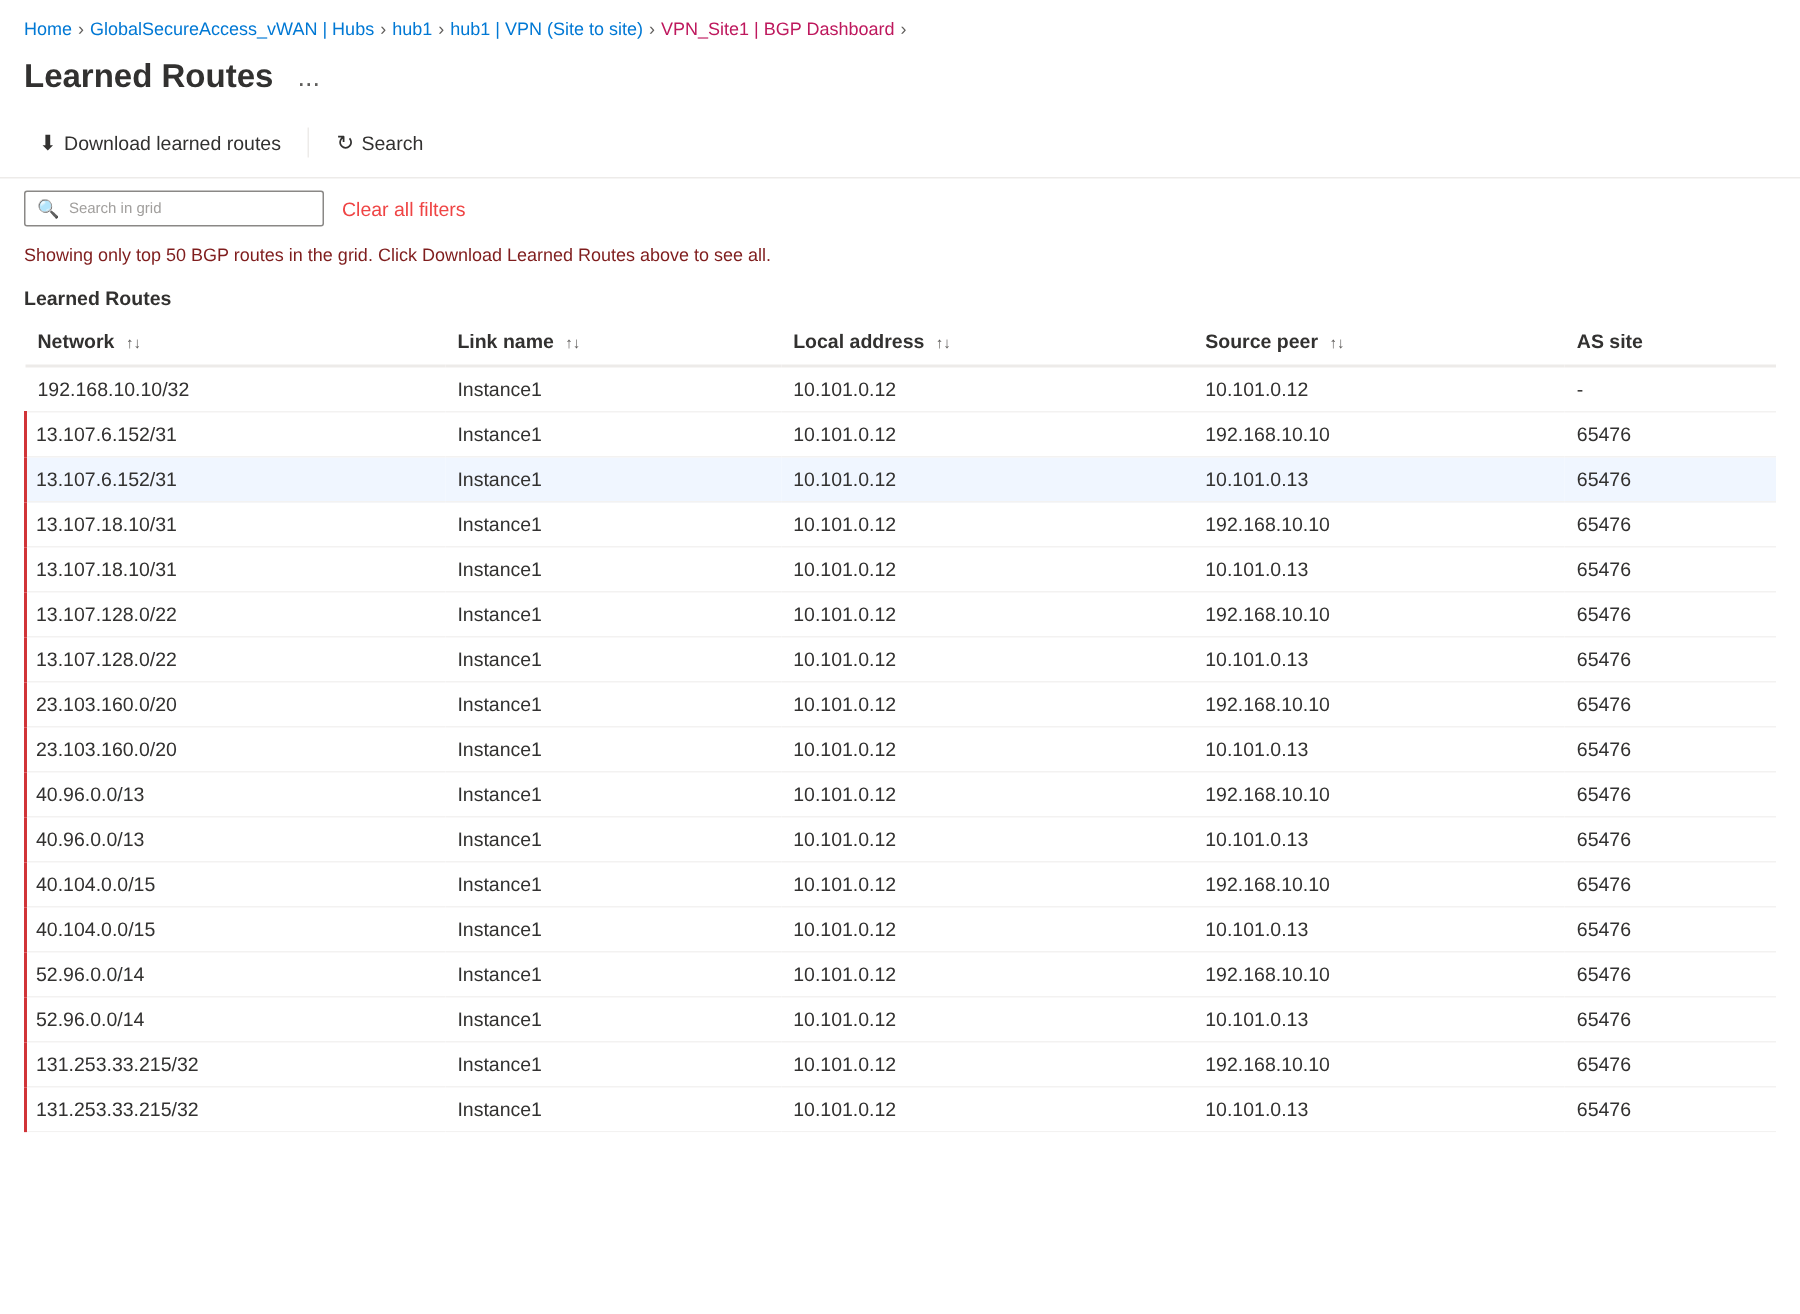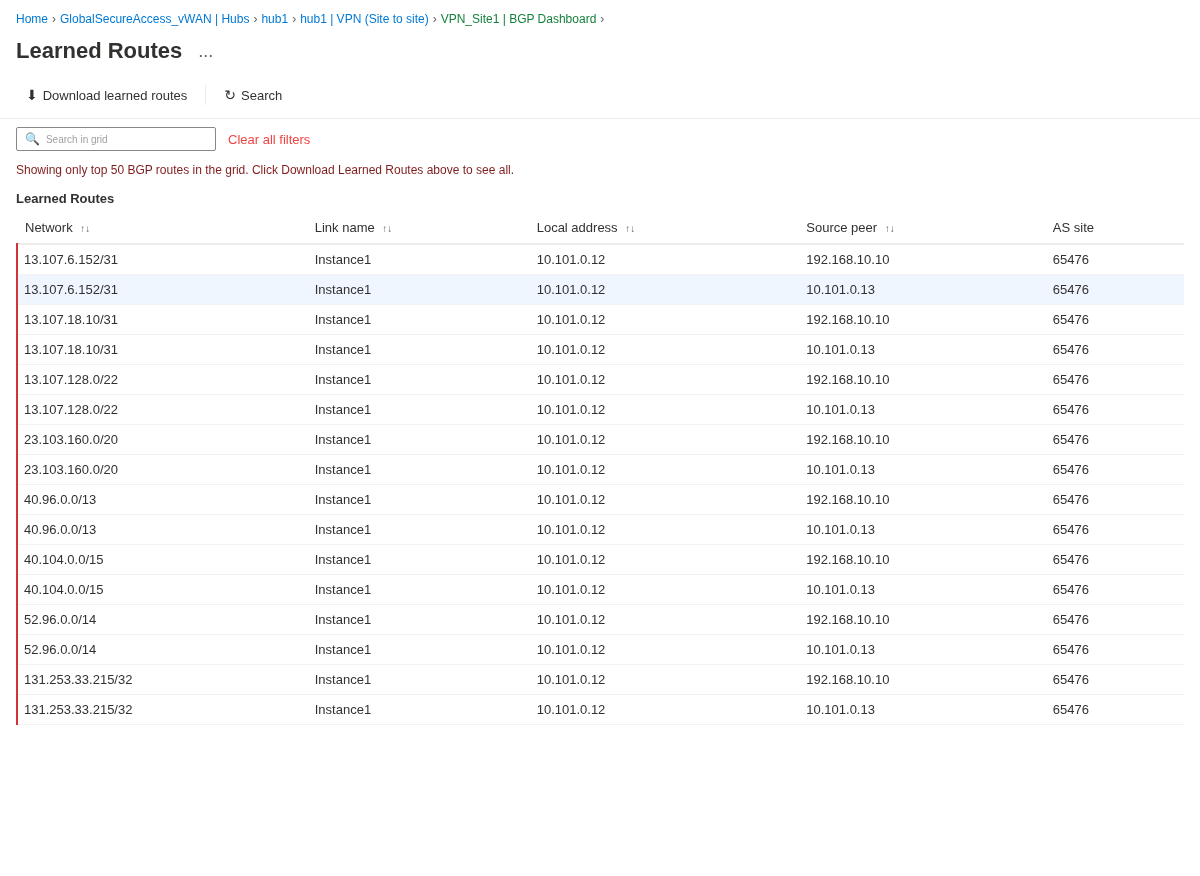--- a/index.html
+++ b/index.html
@@ -21,21 +21,21 @@
     .breadcrumb span.sep {
       color: #605e5c;
       font-size: 12px;
     }
     .breadcrumb a {
       color: #0078d4;
       text-decoration: none;
       cursor: pointer;
     }
     .breadcrumb .current {
-      color: #15803d;
+      color: #be185d;
     }
     .page-header {
       padding: 4px 16px 12px 16px;
       display: flex;
       align-items: center;
       gap: 10px;
     }
     .page-title {
       font-size: 22px;
       font-weight: 600;
@@ -128,21 +128,21 @@
     table {
       width: 100%;
       border-collapse: collapse;
     }
     thead tr {
       border-bottom: 2px solid #edebe9;
     }
     th {
       padding: 8px 12px 8px 8px;
       text-align: left;
-      font-weight: 400;
+      font-weight: 700;
       font-size: 13px;
       color: #323130;
       white-space: nowrap;
       user-select: none;
     }
     th .sort-icon {
       display: inline-block;
       margin-left: 4px;
       font-size: 10px;
       color: #605e5c;
@@ -221,20 +221,27 @@
           <span>Source peer</span>
           <span class="sort-icon">↑↓</span>
         </th>
         <th>
           <span>AS site</span>
         </th>
       </tr>
     </thead>
     <tbody id="table-body">
         <tr>
+          <td>192.168.10.10/32</td>
+          <td>Instance1</td>
+          <td>10.101.0.12</td>
+          <td>10.101.0.12</td>
+          <td>-</td>
+        </tr>
+        <tr>
           <td style="border-left: 2px solid rgb(209, 52, 56); padding-left: 6px;">13.107.6.152/31</td>
           <td>Instance1</td>
           <td>10.101.0.12</td>
           <td>192.168.10.10</td>
           <td>65476</td>
         </tr>
         <tr class="highlighted">
           <td style="border-left: 2px solid rgb(209, 52, 56); padding-left: 6px;">13.107.6.152/31</td>
           <td>Instance1</td>
           <td>10.101.0.12</td>

